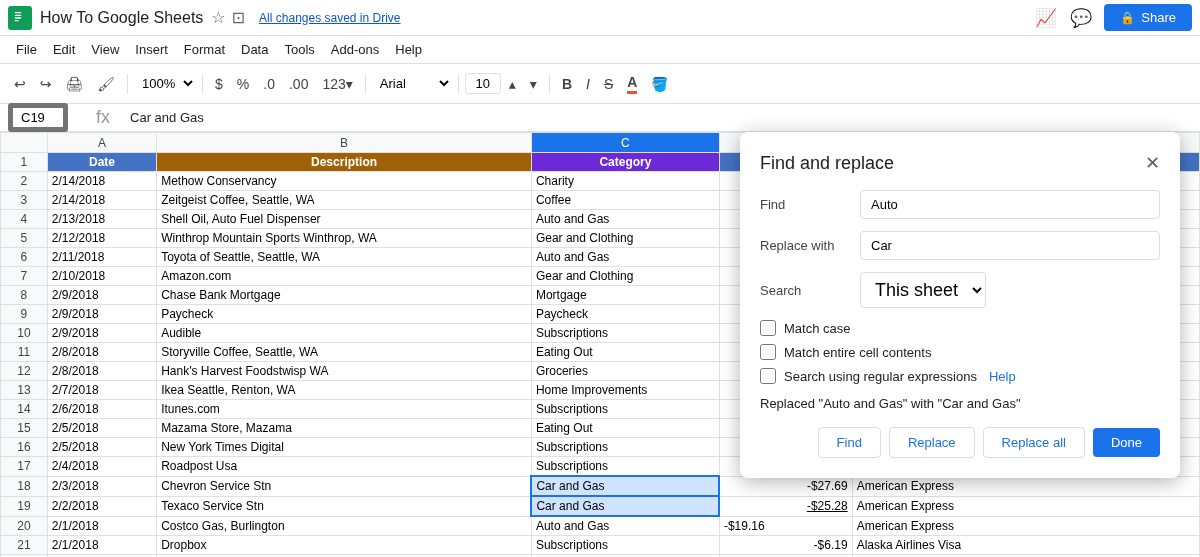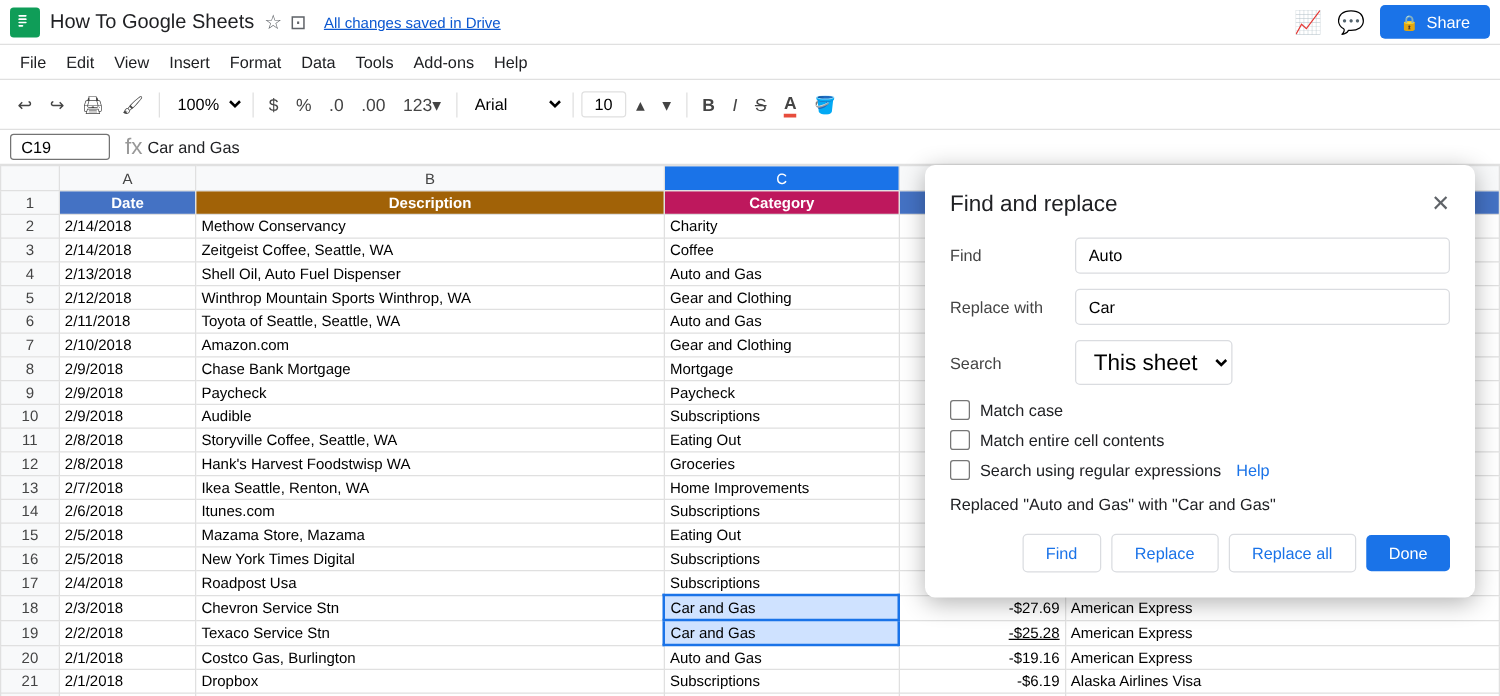--- a/index.html
+++ b/index.html
@@ -30,22 +30,22 @@
     .font-size-box { border: 1px solid #e0e0e0; border-radius: 3px; padding: 2px 6px; font-size: 13px; width: 40px; text-align: center; }
     .toolbar-bold { font-weight: bold; }
     .toolbar-italic { font-style: italic; }
     .toolbar-strike { text-decoration: line-through; }
     .color-a { position: relative; display: inline-block; }
     .color-a-letter { font-size: 14px; font-weight: bold; }
     .color-underline { height: 3px; background: #e74c3c; margin-top: 1px; }
 
     
     .formula-bar { display: flex; align-items: center; padding: 2px 8px; height: 28px; border-bottom: 1px solid #e0e0e0; }
-    .cell-ref { border: 1px solid #737373; border-radius: 3px; padding: 2px 8px; font-size: 13px; margin-right: 8px; width: 80px; }
-    .formula-sep { font-size: 18px; color: #999; margin: 0 4px; }
+    .cell-ref { border: 5px solid #737373; border-radius: 3px; padding: 2px 8px; font-size: 13px; margin-right: 8px; width: 60px; }
+    .formula-sep { font-size: 18px; color: #999; margin: 0 20px; }
     .formula-content { font-size: 13px; color: #202124; }
 
     
     .sheet-area { flex: 1; overflow: hidden; position: relative; }
 
     table { border-collapse: collapse; width: 100%; }
     th, td { border: 1px solid #e0e0e0; font-size: 12px; padding: 2px 4px; white-space: nowrap; overflow: hidden; }
     th { background: #f8f9fa; color: #444; font-weight: normal; text-align: center; height: 20px; }
     .row-num { background: #f8f9fa; color: #444; text-align: center; width: 30px; min-width: 30px; }
     .header-row th { background: #f8f9fa; font-weight: 500; }
@@ -175,21 +175,21 @@
           <th class="col-a">A</th>
           <th class="col-b">B</th>
           <th class="col-c cell-blue-bg">C</th>
           <th class="col-d">D</th>
           <th class="col-e">E</th>
         </tr>
         <tr class="data-row">
           <td class="row-num">1</td>
           <td style="background:#4472c4;color:white;font-weight:bold;text-align:center;">Date</td>
           <td style="background:#a16207;color:white;font-weight:bold;text-align:center;">Description</td>
-          <td style="background:#be185d;color:white;font-weight:bold;text-align:center;">Category</td>
+          <td style="background:#6d28d9;color:white;font-weight:bold;text-align:center;">Category</td>
           <td style="background:#4472c4;color:white;font-weight:bold;text-align:center;">Amount</td>
           <td style="background:#4472c4;color:white;font-weight:bold;text-align:center;">Account</td>
         </tr>
       </thead>
       <tbody id="spreadsheet-body">
       <tr class="data-row">
             <td class="row-num">2</td>
             <td>2/14/2018</td>
             <td>Methow Conservancy</td>
             <td>Charity</td>
@@ -330,21 +330,21 @@
             <td>Texaco Service Stn</td>
             <td style="background: rgb(207, 226, 255); border: 2px solid rgb(26, 115, 232);">Car and Gas</td>
             <td style="text-align: right; text-decoration: underline;">-$25.28</td>
             <td>American Express</td>
           </tr>
           <tr class="data-row">
             <td class="row-num">20</td>
             <td>2/1/2018</td>
             <td>Costco Gas, Burlington</td>
             <td>Auto and Gas</td>
-            <td style="text-align: right;">-$19.16</td>
+            <td style="text-align: left;">-$19.16</td>
             <td>American Express</td>
           </tr>
           <tr class="data-row">
             <td class="row-num">21</td>
             <td>2/1/2018</td>
             <td>Dropbox</td>
             <td>Subscriptions</td>
             <td style="text-align: right;">-$6.19</td>
             <td>Alaska Airlines Visa</td>
           </tr>

